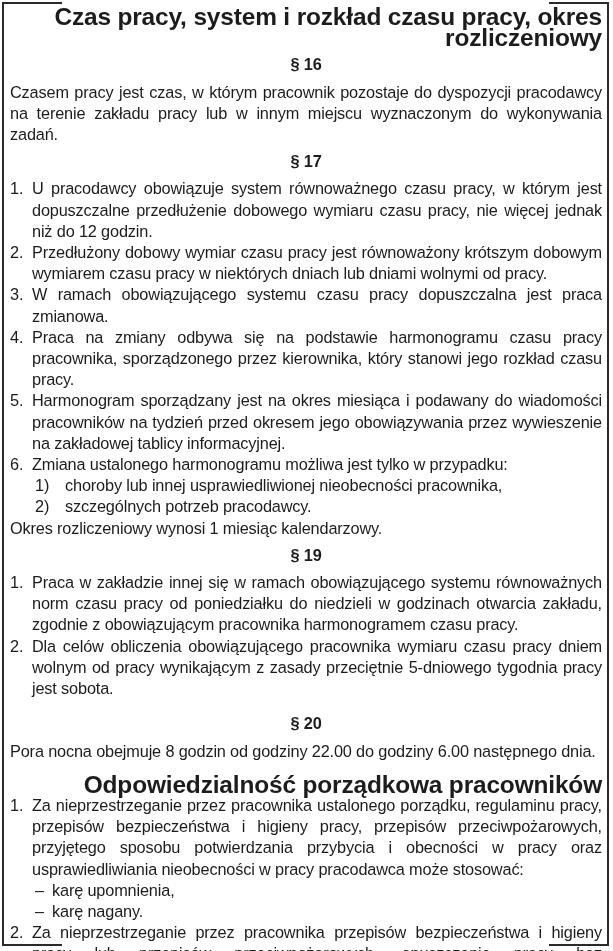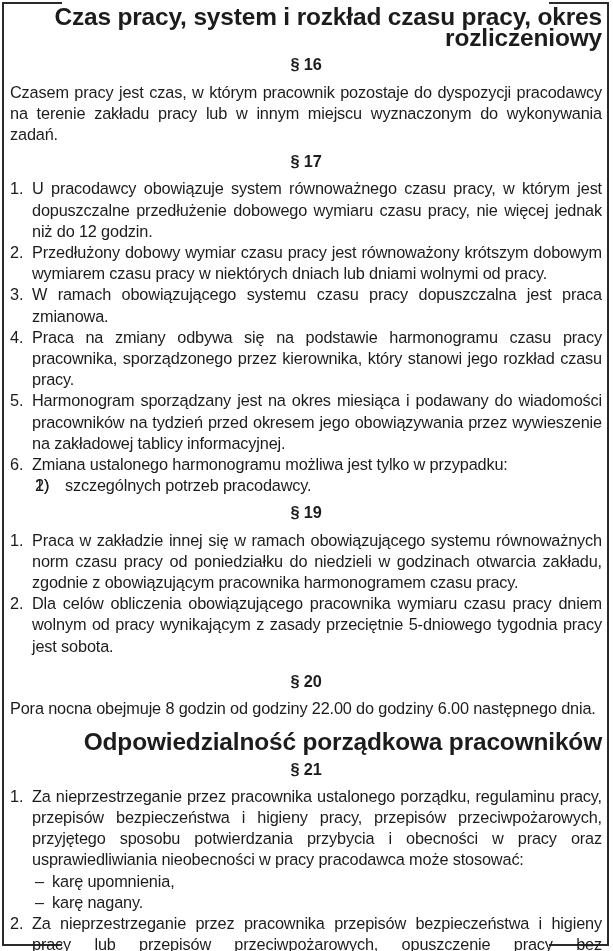--- a/index.html
+++ b/index.html
@@ -42,34 +42,34 @@
   <div class="para-title">§ 16</div>
   <p>Czasem pracy jest czas, w którym pracownik pozostaje do dyspozycji pracodawcy na terenie zakładu pracy lub w innym miejscu wyznaczonym do wykonywania zadań.</p>
 
   <div class="para-title">§ 17</div>
   <div class="item"><span class="num">1.</span><span>U pracodawcy obowiązuje system równoważnego czasu pracy, w którym jest dopuszczalne przedłużenie dobowego wymiaru czasu pracy, nie więcej jednak niż do 12 godzin.</span></div>
   <div class="item"><span class="num">2.</span><span>Przedłużony dobowy wymiar czasu pracy jest równoważony krótszym dobowym wymiarem czasu pracy w niektórych dniach lub dniami wolnymi od pracy.</span></div>
   <div class="item"><span class="num">3.</span><span>W ramach obowiązującego systemu czasu pracy dopuszczalna jest praca zmianowa.</span></div>
   <div class="item"><span class="num">4.</span><span>Praca na zmiany odbywa się na podstawie harmonogramu czasu pracy pracownika, sporządzonego przez kierownika, który stanowi jego rozkład czasu pracy.</span></div>
   <div class="item"><span class="num">5.</span><span>Harmonogram sporządzany jest na okres miesiąca i podawany do wiadomości pracowników na tydzień przed okresem jego obowiązywania przez wywieszenie na zakładowej tablicy informacyjnej.</span></div>
   <div class="item"><span class="num">6.</span><span>Zmiana ustalonego harmonogramu możliwa jest tylko w przypadku:</span></div>
-  <div class="sub"><span class="num">1)</span></div>
+  <div class="sub"><span class="num">1)</span><span>choroby lub innej usprawiedliwionej nieobecności pracownika,</span></div>
   <div class="sub"><span class="num">2)</span><span>szczególnych potrzeb pracodawcy.</span></div>
 
+  <p>Okres rozliczeniowy wynosi 1 miesiąc kalendarzowy.</p>
 
   <div class="para-title">§ 19</div>
   <div class="item"><span class="num">1.</span><span>Praca w zakładzie innej się w ramach obowiązującego systemu równoważnych norm czasu pracy od poniedziałku do niedzieli w godzinach otwarcia zakładu, zgodnie z obowiązującym pracownika harmonogramem czasu pracy.</span></div>
   <div class="item"><span class="num">2.</span><span>Dla celów obliczenia obowiązującego pracownika wymiaru czasu pracy dniem wolnym od pracy wynikającym z zasady przeciętnie 5-dniowego tygodnia pracy jest sobota.</span></div>
 
   <div class="gap-s"></div>
   <div class="para-title">§ 20</div>
   <p>Pora nocna obejmuje 8 godzin od godziny 22.00 do godziny 6.00 następnego dnia.</p>
 
   <div class="gap-m"></div>
   <h2 class="heading">Odpowiedzialność porządkowa pracowników</h2>
 
-  <div class="para-title">§ 21</div>
   <div class="item"><span class="num">1.</span><span>Za nieprzestrzeganie przez pracownika ustalonego porządku, regulaminu pracy, przepisów bezpieczeństwa i higieny pracy, przepisów przeciwpożarowych, przyjętego sposobu potwierdzania przybycia i obecności w pracy oraz usprawiedliwiania nieobecności w pracy pracodawca może stosować:</span></div>
   <div class="dash"><span class="num">–</span><span>karę upomnienia,</span></div>
   <div class="dash"><span class="num">–</span><span>karę nagany.</span></div>
   <div class="item"><span class="num">2.</span><span>Za nieprzestrzeganie przez pracownika przepisów bezpieczeństwa i higieny pracy lub przepisów przeciwpożarowych, opuszczenie pracy bez usprawiedliwienia, stawienie się do pracy w stanie nietrzeźwości lub pod wpływem innego środka odurzającego lub spożywanie alkoholu albo zażywanie innego środka odurzającego w czasie pracy pracodawca może stosować karę pieniężną.</span></div>
 
 </div>
 
 </body></html>

